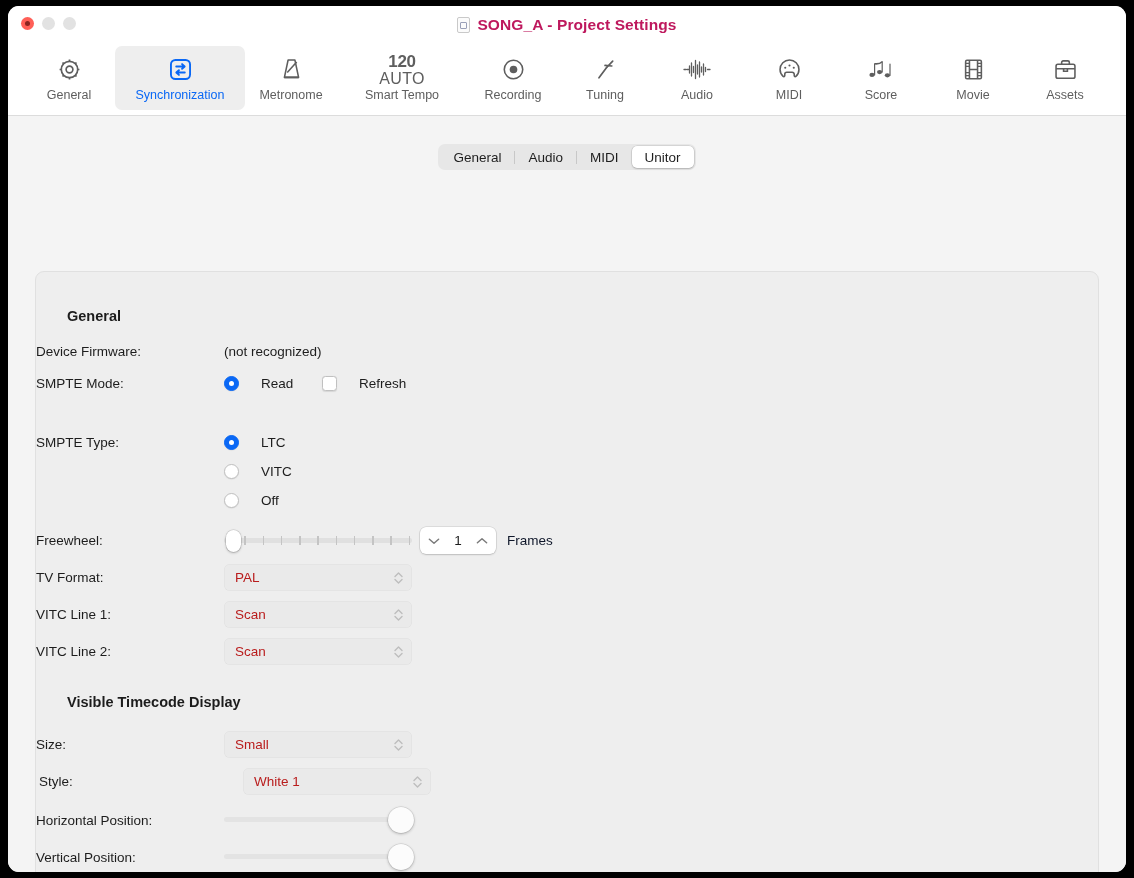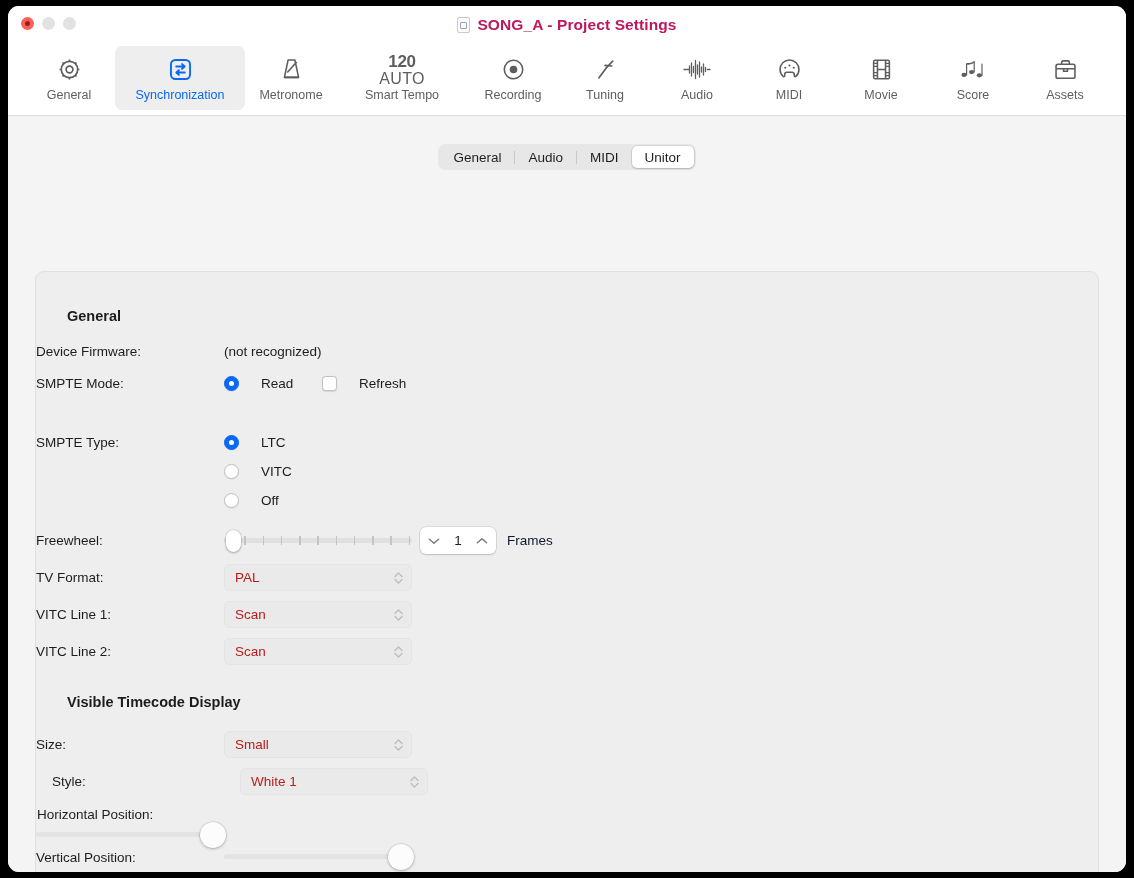--- a/index.html
+++ b/index.html
@@ -327,47 +327,47 @@
           <circle cx="8.2" cy="10.4" r=".95" fill="#5e5e5e" stroke="none"></circle>
           <circle cx="12" cy="8.4" r=".95" fill="#5e5e5e" stroke="none"></circle>
           <circle cx="15.8" cy="10.4" r=".95" fill="#5e5e5e" stroke="none"></circle>
         </svg>
       </div>
       <div class="tb-label">MIDI</div>
     </div>
 
     <div class="tb-item">
       <div class="tb-glyph">
-        <svg width="27" height="27" viewBox="0 0 24 24" fill="none" stroke="#5e5e5e" stroke-width="1.4">
-          <rect x="5" y="3.8" width="14" height="16.4" rx="1.2"></rect>
-          <path d="M8.4 3.8v16.4M15.6 3.8v16.4M8.4 12h7.2"></path>
-          <path d="M5 6.6h3.4M5 9.3h3.4M5 14.7h3.4M5 17.4h3.4M15.6 6.6H19M15.6 9.3H19M15.6 14.7H19M15.6 17.4H19" stroke-width="1.1"></path>
-        </svg>
-      </div>
-      <div class="tb-label">Movie</div>
-    </div>
-
-    <div class="tb-item">
-      <div class="tb-glyph">
         <svg width="28" height="27" viewBox="0 0 28 24" fill="#5e5e5e" stroke="#5e5e5e" stroke-width="1.2">
           <ellipse cx="5" cy="17.4" rx="2.6" ry="2.1" stroke="none"></ellipse>
           <path d="M7.6 17.4V6.3" fill="none" stroke-linecap="round"></path>
           <ellipse cx="12.6" cy="14.6" rx="2.6" ry="2.1" stroke="none"></ellipse>
           <path d="M15.2 14.6V4.2" fill="none" stroke-linecap="round"></path>
           <ellipse cx="20.4" cy="17.8" rx="2.6" ry="2.1" stroke="none"></ellipse>
           <path d="M23 17.8V6.6" fill="none" stroke-linecap="round"></path>
           <path d="M7.6 6.3c2.5.3 5.2.4 7.6-2.1" fill="none" stroke-width="1.6"></path>
         </svg>
       </div>
       <div class="tb-label">Score</div>
     </div>
 
     <div class="tb-item">
       <div class="tb-glyph">
         <svg width="27" height="27" viewBox="0 0 24 24" fill="none" stroke="#5e5e5e" stroke-width="1.4">
+          <rect x="5" y="3.8" width="14" height="16.4" rx="1.2"></rect>
+          <path d="M8.4 3.8v16.4M15.6 3.8v16.4M8.4 12h7.2"></path>
+          <path d="M5 6.6h3.4M5 9.3h3.4M5 14.7h3.4M5 17.4h3.4M15.6 6.6H19M15.6 9.3H19M15.6 14.7H19M15.6 17.4H19" stroke-width="1.1"></path>
+        </svg>
+      </div>
+      <div class="tb-label">Movie</div>
+    </div>
+
+    <div class="tb-item">
+      <div class="tb-glyph">
+        <svg width="27" height="27" viewBox="0 0 24 24" fill="none" stroke="#5e5e5e" stroke-width="1.4">
           <rect x="3.6" y="7.4" width="16.8" height="12.4" rx="1.6"></rect>
           <path d="M8.6 7.4V5.6c0-.7.6-1.3 1.3-1.3h4.2c.7 0 1.3.6 1.3 1.3v1.8" stroke-linejoin="round"></path>
           <path d="M3.6 11.4h16.8"></path>
           <path d="M10.3 11.4h3.4v2.1h-3.4z" fill="#fff"></path>
         </svg>
       </div>
       <div class="tb-label">Assets</div>
     </div>
   </div>
 
@@ -530,36 +530,36 @@
             <span class="pc">
               <svg width="11" height="16" viewBox="0 0 11 16" fill="none" stroke="#bdbdbd" stroke-width="1.4" stroke-linecap="round" stroke-linejoin="round">
                   <path d="M2 6.4 5.5 3 9 6.4"></path>
                   <path d="M2 9.6 5.5 13 9 9.6"></path>
                 </svg>
             </span>
           </div>
         </div>
       </div>
 
-      <div class="row" style="position:absolute;left:16px;top:496px;">
+      <div class="row" style="position:absolute;left:3px;top:496px;gap:16px;">
         <div class="lbl">Style:</div>
         <div class="field">
           <div class="popup">
             <span class="pv">White 1</span>
             <span class="pc">
               <svg width="11" height="16" viewBox="0 0 11 16" fill="none" stroke="#bdbdbd" stroke-width="1.4" stroke-linecap="round" stroke-linejoin="round">
                   <path d="M2 6.4 5.5 3 9 6.4"></path>
                   <path d="M2 9.6 5.5 13 9 9.6"></path>
                 </svg>
             </span>
           </div>
         </div>
       </div>
 
-      <div class="row" style="position:absolute;left:0;top:535px;flex-direction:column;">
+      <div class="row" style="position:absolute;left:0;top:535px;">
         <div class="lbl">Horizontal Position:</div>
         <div class="field">
           <div class="pslider">
             <div class="track"></div>
             <div class="knob"></div>
           </div>
         </div>
       </div>
 
       <div class="row" style="position:absolute;left:0;top:572px;">

